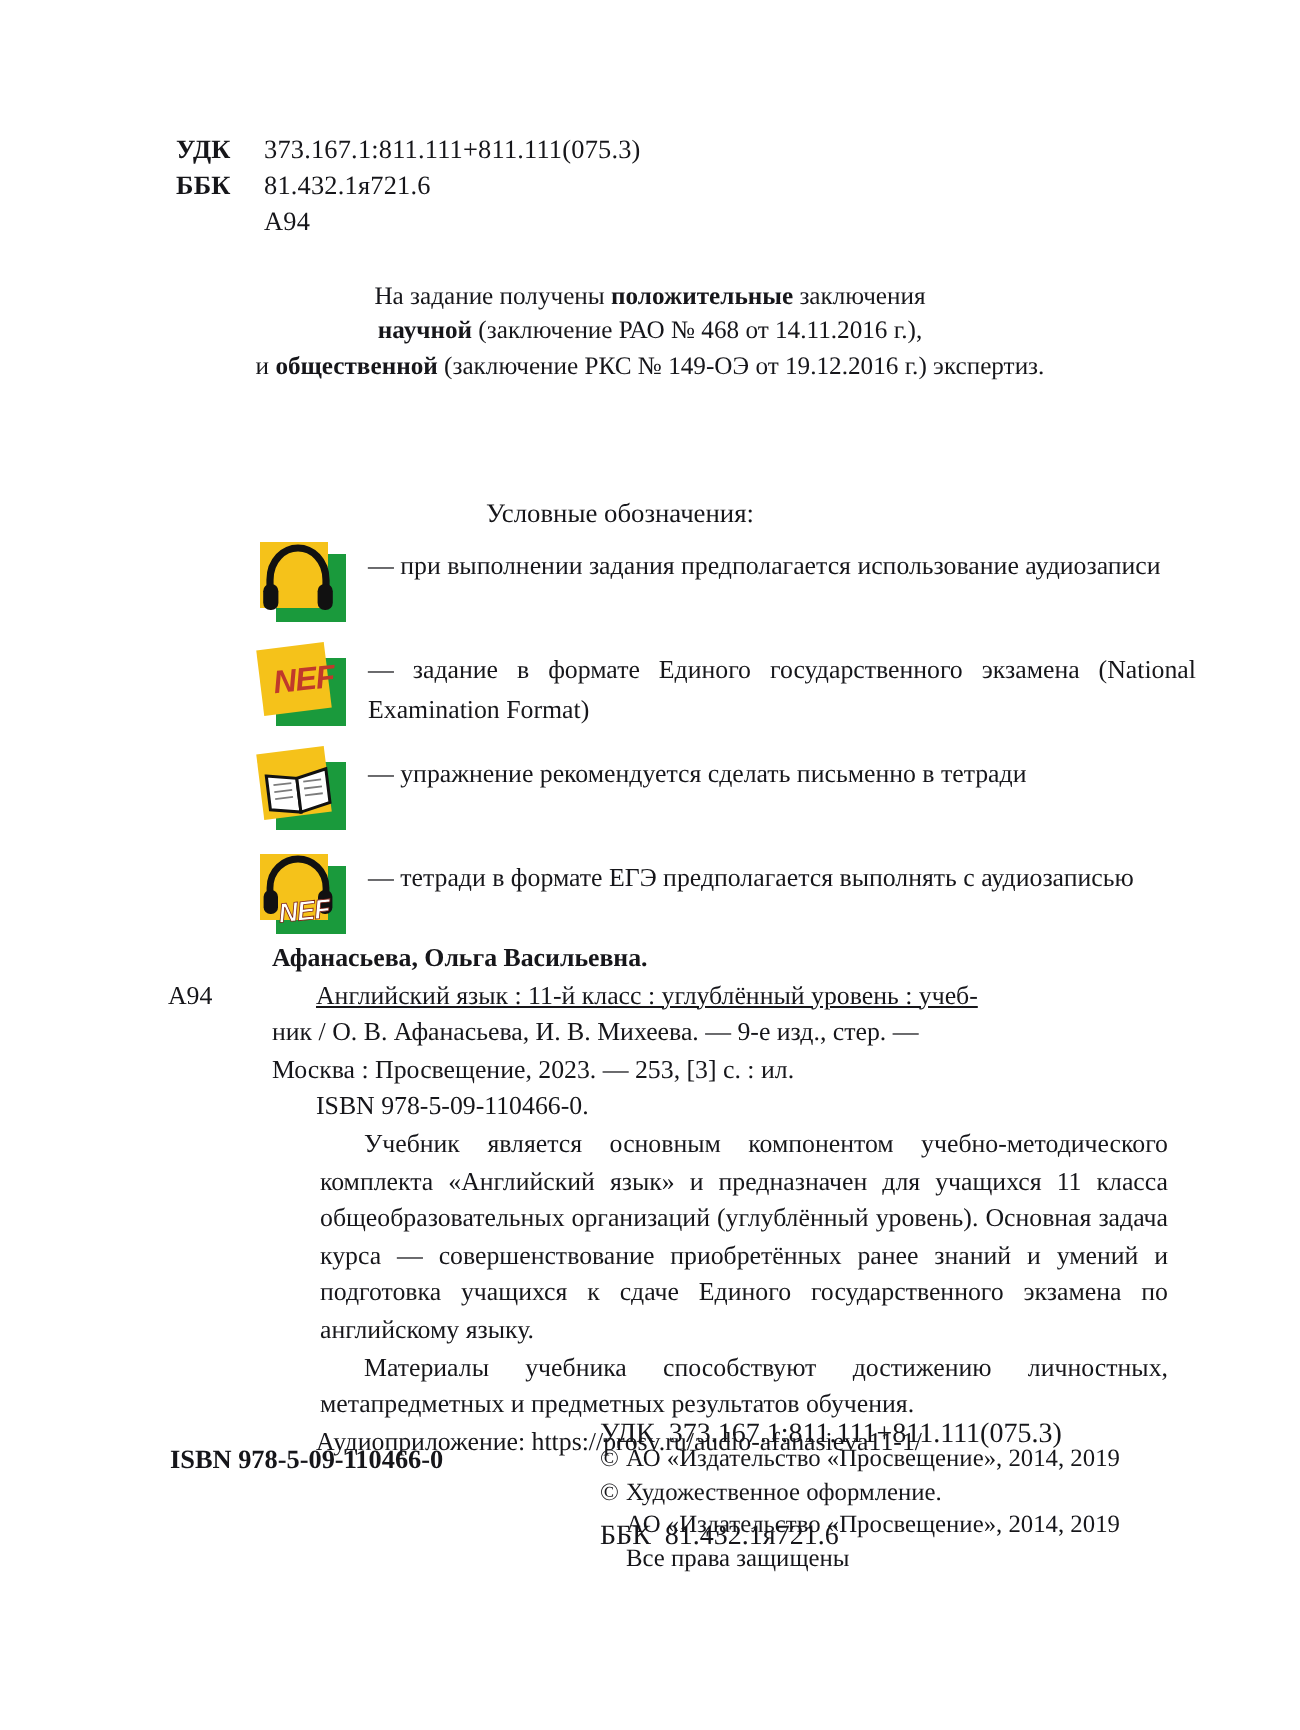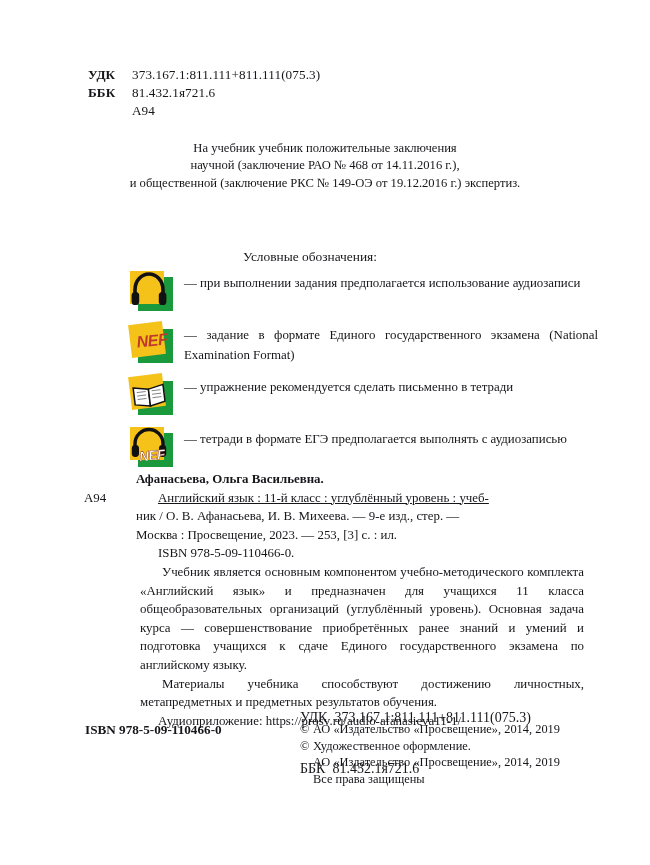--- a/index.html
+++ b/index.html
@@ -35,21 +35,21 @@
   
   .expertise {
     position: absolute;
     left: 60px;
     top: 140px;
     width: 530px;
     text-align: center;
     font-size: 12.6px;
     line-height: 17.4px;
   }
-  .expertise b { font-weight: normal; }
+  .expertise b { font-weight: bold; }
 
   
   .legend-title {
     position: absolute;
     left: 0;
     top: 249px;
     width: 620px;
     text-align: center;
     font-size: 13.4px;
     font-weight: normal;
@@ -144,21 +144,21 @@
     top: 0;
     width: 48px;
   }
   .bib-desc {
     margin-left: 52px;
     text-align: justify;
     text-align-last: left;
   }
   .bib-desc .ind { padding-left: 22px; text-decoration: underline; }
   .bib-para {
-    margin-left: 56px;
+    margin-left: 76px;
     text-align: justify;
     text-align-last: left;
     text-indent: 22px;
   }
   .bib-isbn { margin-left: 52px; text-indent: 22px; }
   .bib-audio { margin-left: 52px; text-indent: 22px; }
 
   .udk-bottom {
     position: absolute;
     left: 300px;
@@ -199,21 +199,21 @@
       <span class="udk-val">373.167.1:811.111+811.111(075.3)</span>
     </div>
     <div class="udk-row">
       <span class="udk-key">ББК</span>
       <span class="udk-val">81.432.1я721.6</span>
     </div>
     <div class="udk-a94">А94</div>
   </div>
 
   <div class="expertise">
-    <div><span>На учебник учебник </span><b>положительные</b><span> заключения</span></div>
+    <div><span>На задание получены </span><b>положительные</b><span> заключения</span></div>
     <div><b>научной</b><span> (заключение РАО № 468 от 14.11.2016 г.),</span></div>
     <div><span>и </span><b>общественной</b><span> (заключение РКС № 149-ОЭ от 19.12.2016 г.) экспертиз.</span></div>
   </div>
 
   <div class="legend-title">Условные обозначения:</div>
 
   <div class="legend-list">
 
     <div class="legend-item">
       <div class="legend-icon">

